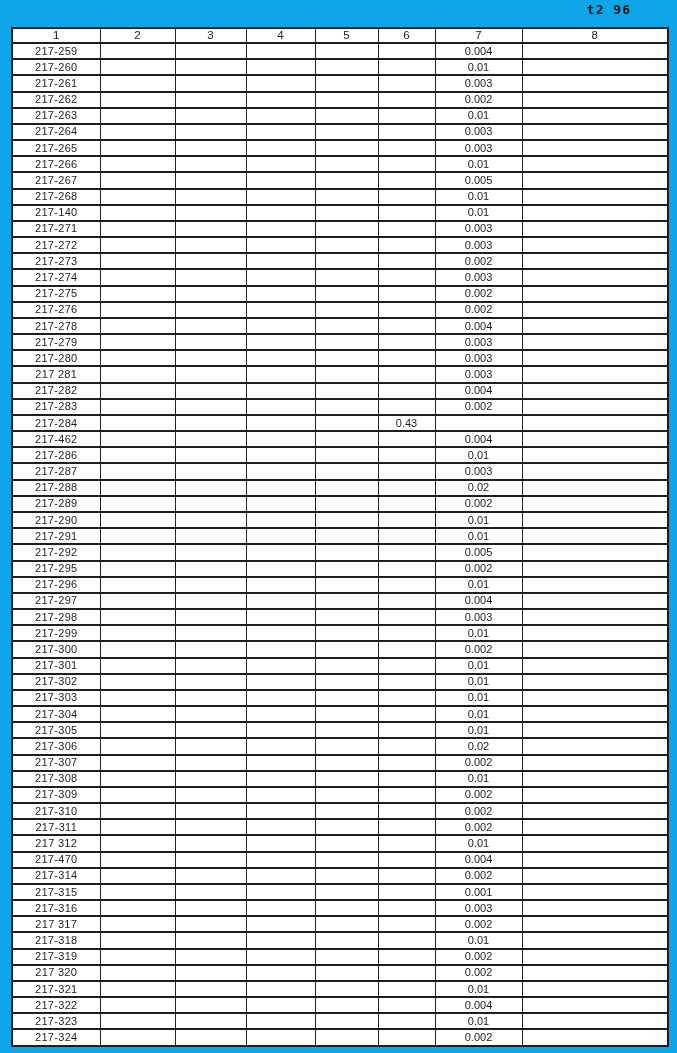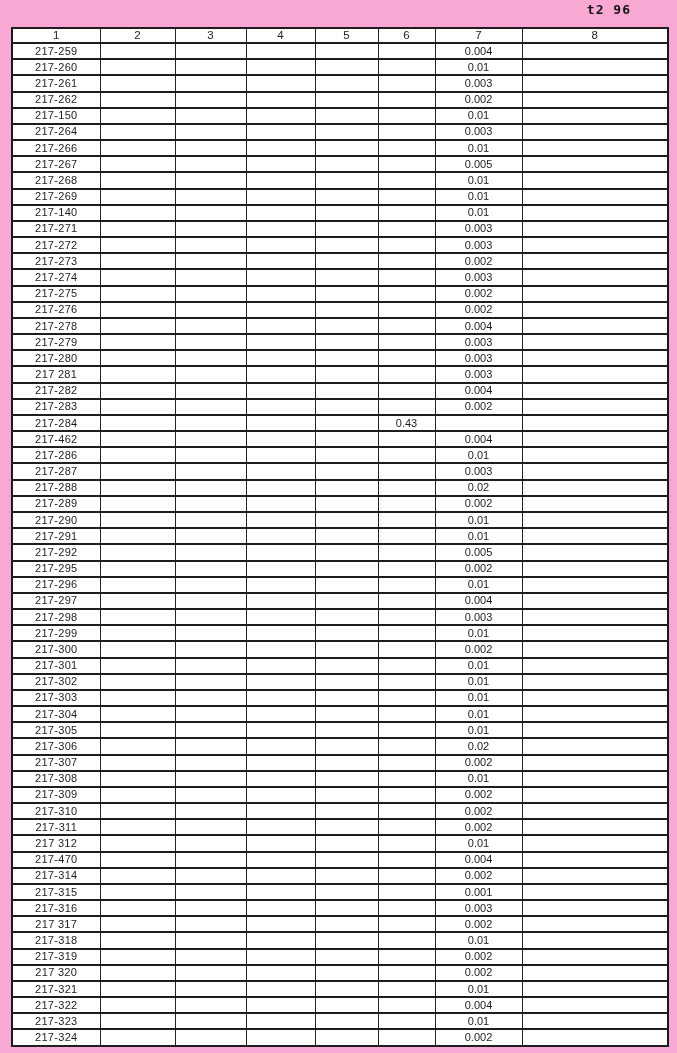--- a/index.html
+++ b/index.html
@@ -4,21 +4,21 @@
 <style>
   html, body {
     margin: 0;
     padding: 0;
     background: #e8e8e8;
   }
   .page {
     position: relative;
     width: 677px;
     height: 1053px;
-    background: #f9a8d4;
+    background: #0ea5e9;
     overflow: hidden;
     font-family: "Liberation Sans", sans-serif;
     color: #1b1b1b;
   }
   .stamp {
     position: absolute;
     top: 2px;
     right: 46px;
     font-family: "DejaVu Sans Mono", monospace;
     font-weight: bold;
@@ -127,40 +127,50 @@
           <td class="row-id">217-262</td>
           <td></td>
           <td></td>
           <td></td>
           <td></td>
           <td></td>
           <td>0.002</td>
           <td></td>
         </tr>
         <tr>
-          <td class="row-id">217-150</td>
+          <td class="row-id">217-263</td>
           <td></td>
           <td></td>
           <td></td>
           <td></td>
           <td></td>
           <td>0.01</td>
           <td></td>
         </tr>
         <tr>
           <td class="row-id">217-264</td>
           <td></td>
           <td></td>
           <td></td>
           <td></td>
           <td></td>
           <td>0.003</td>
           <td></td>
         </tr>
         <tr>
+          <td class="row-id">217-265</td>
+          <td></td>
+          <td></td>
+          <td></td>
+          <td></td>
+          <td></td>
+          <td>0.003</td>
+          <td></td>
+        </tr>
+        <tr>
           <td class="row-id">217-266</td>
           <td></td>
           <td></td>
           <td></td>
           <td></td>
           <td></td>
           <td>0.01</td>
           <td></td>
         </tr>
         <tr>
@@ -168,30 +178,20 @@
           <td></td>
           <td></td>
           <td></td>
           <td></td>
           <td></td>
           <td>0.005</td>
           <td></td>
         </tr>
         <tr>
           <td class="row-id">217-268</td>
-          <td></td>
-          <td></td>
-          <td></td>
-          <td></td>
-          <td></td>
-          <td>0.01</td>
-          <td></td>
-        </tr>
-        <tr>
-          <td class="row-id">217-269</td>
           <td></td>
           <td></td>
           <td></td>
           <td></td>
           <td></td>
           <td>0.01</td>
           <td></td>
         </tr>
         <tr>
           <td class="row-id">217-140</td>

